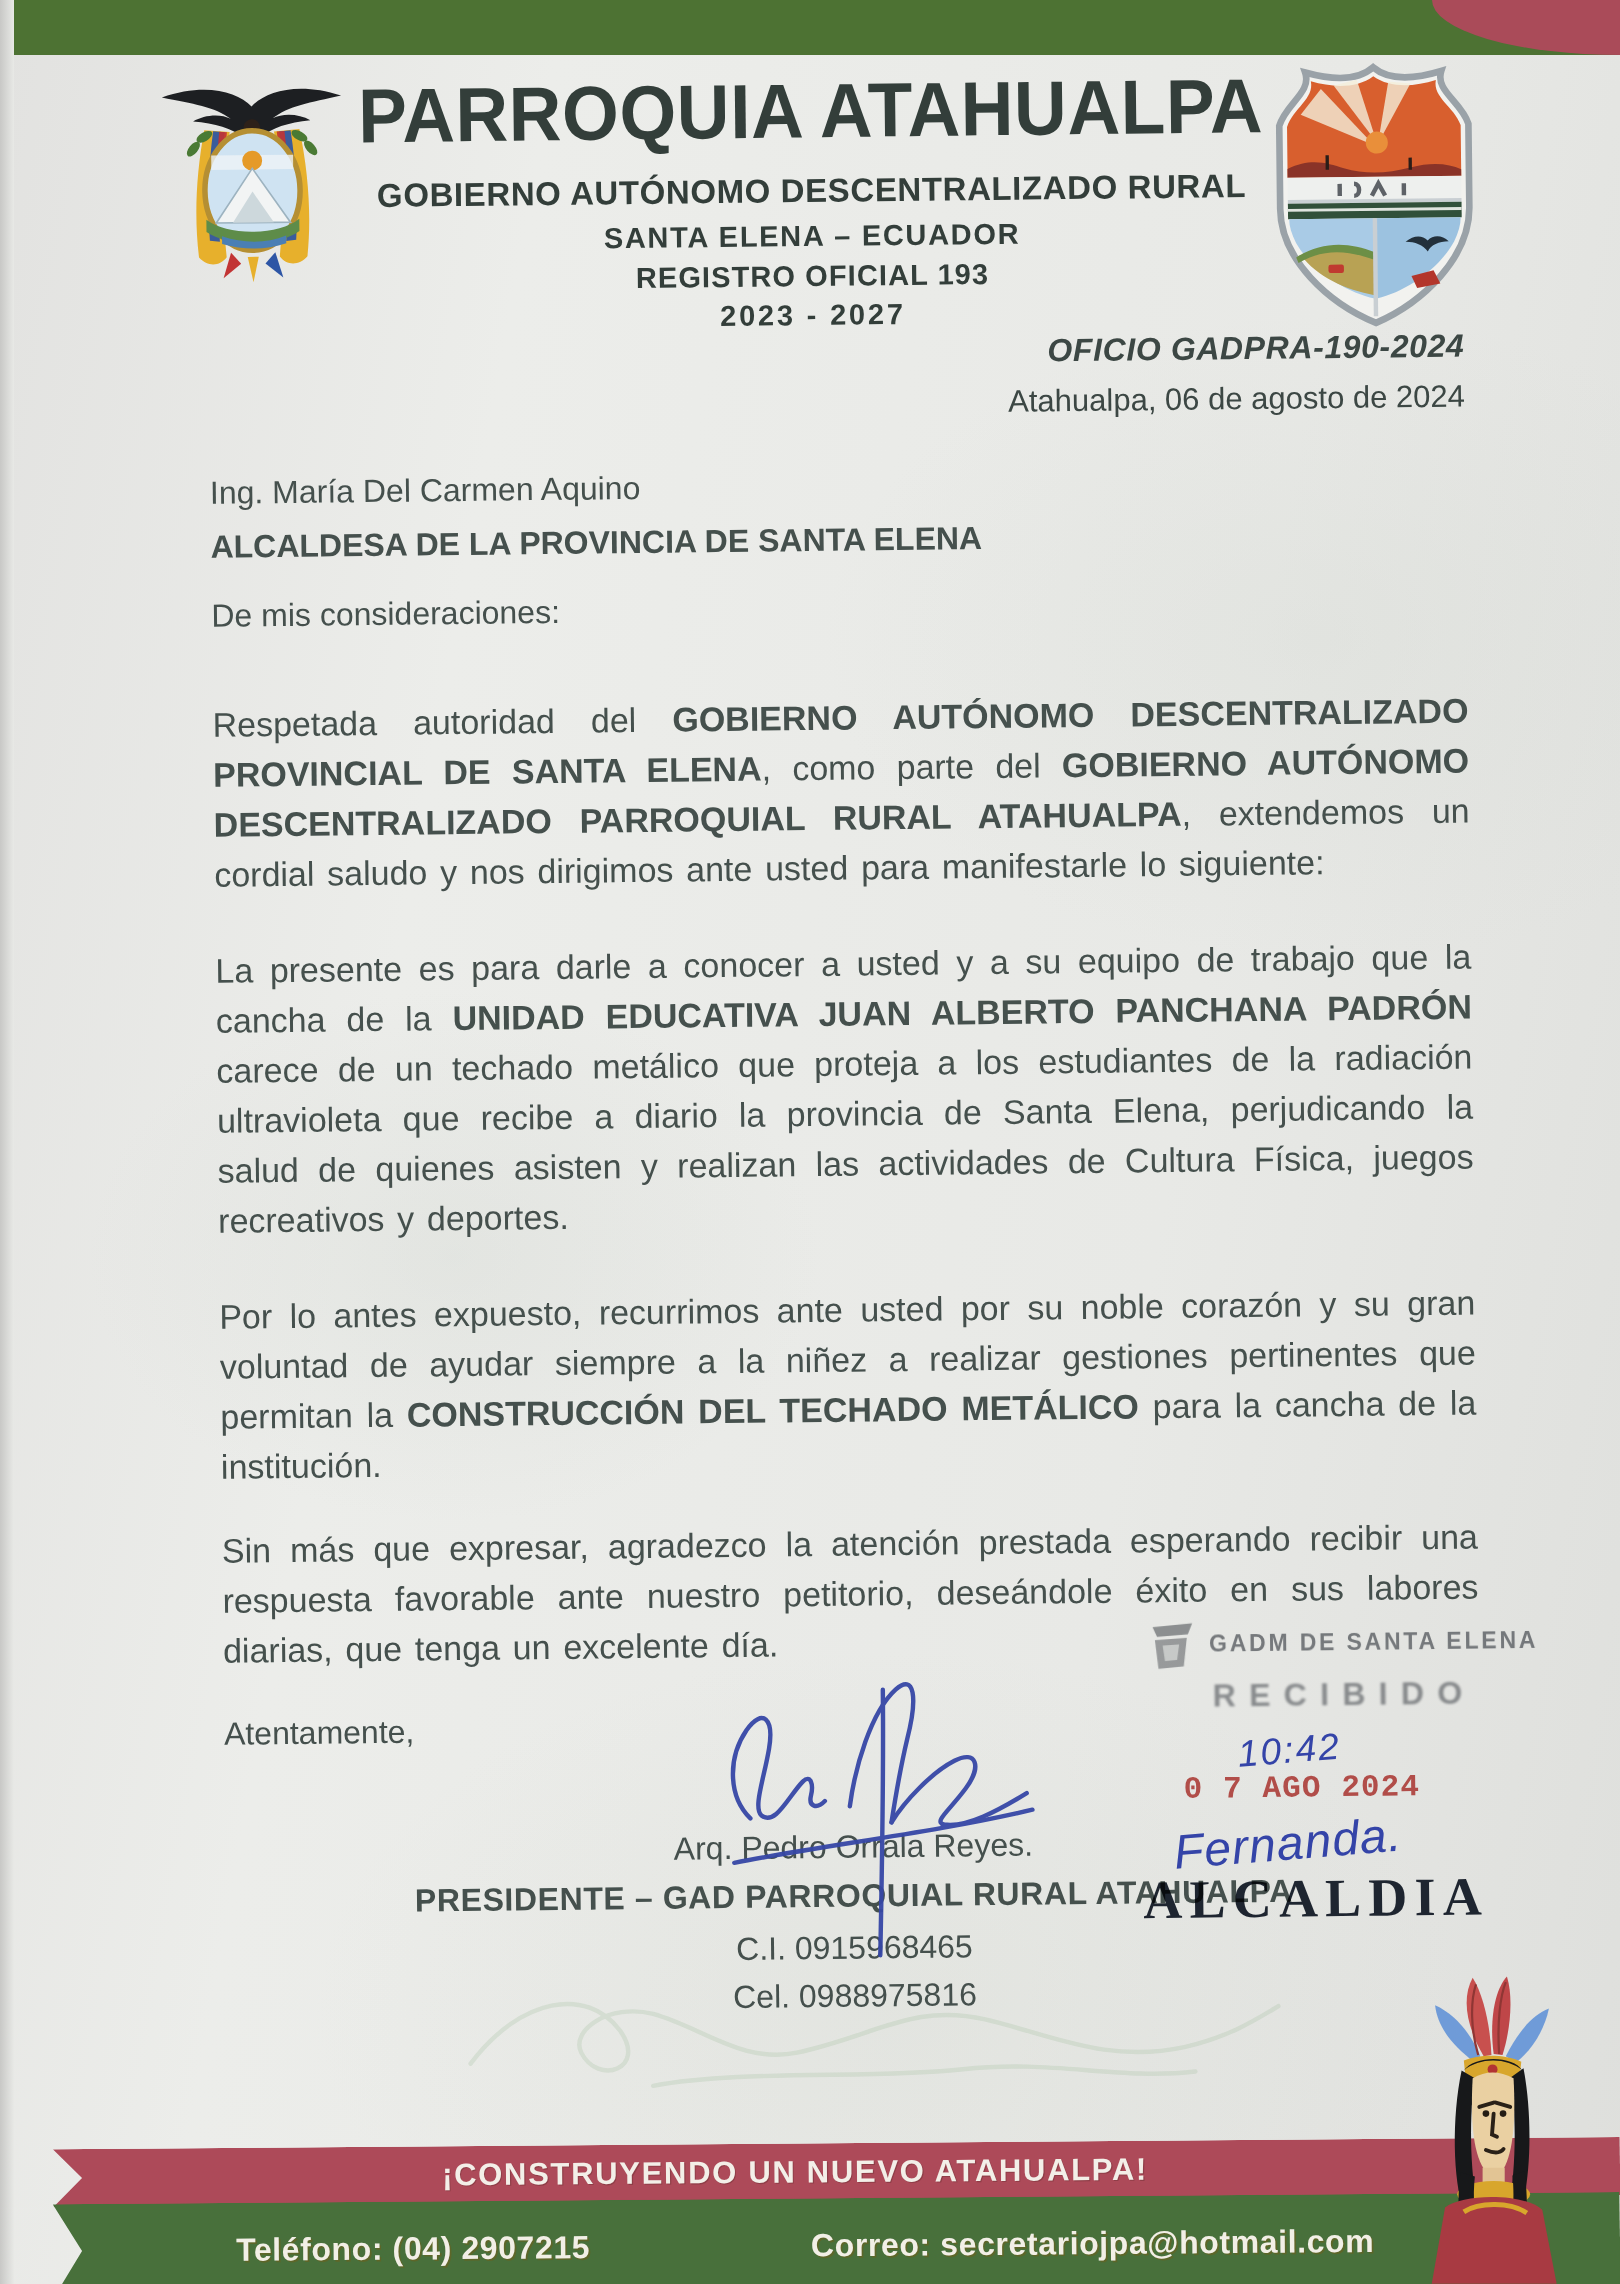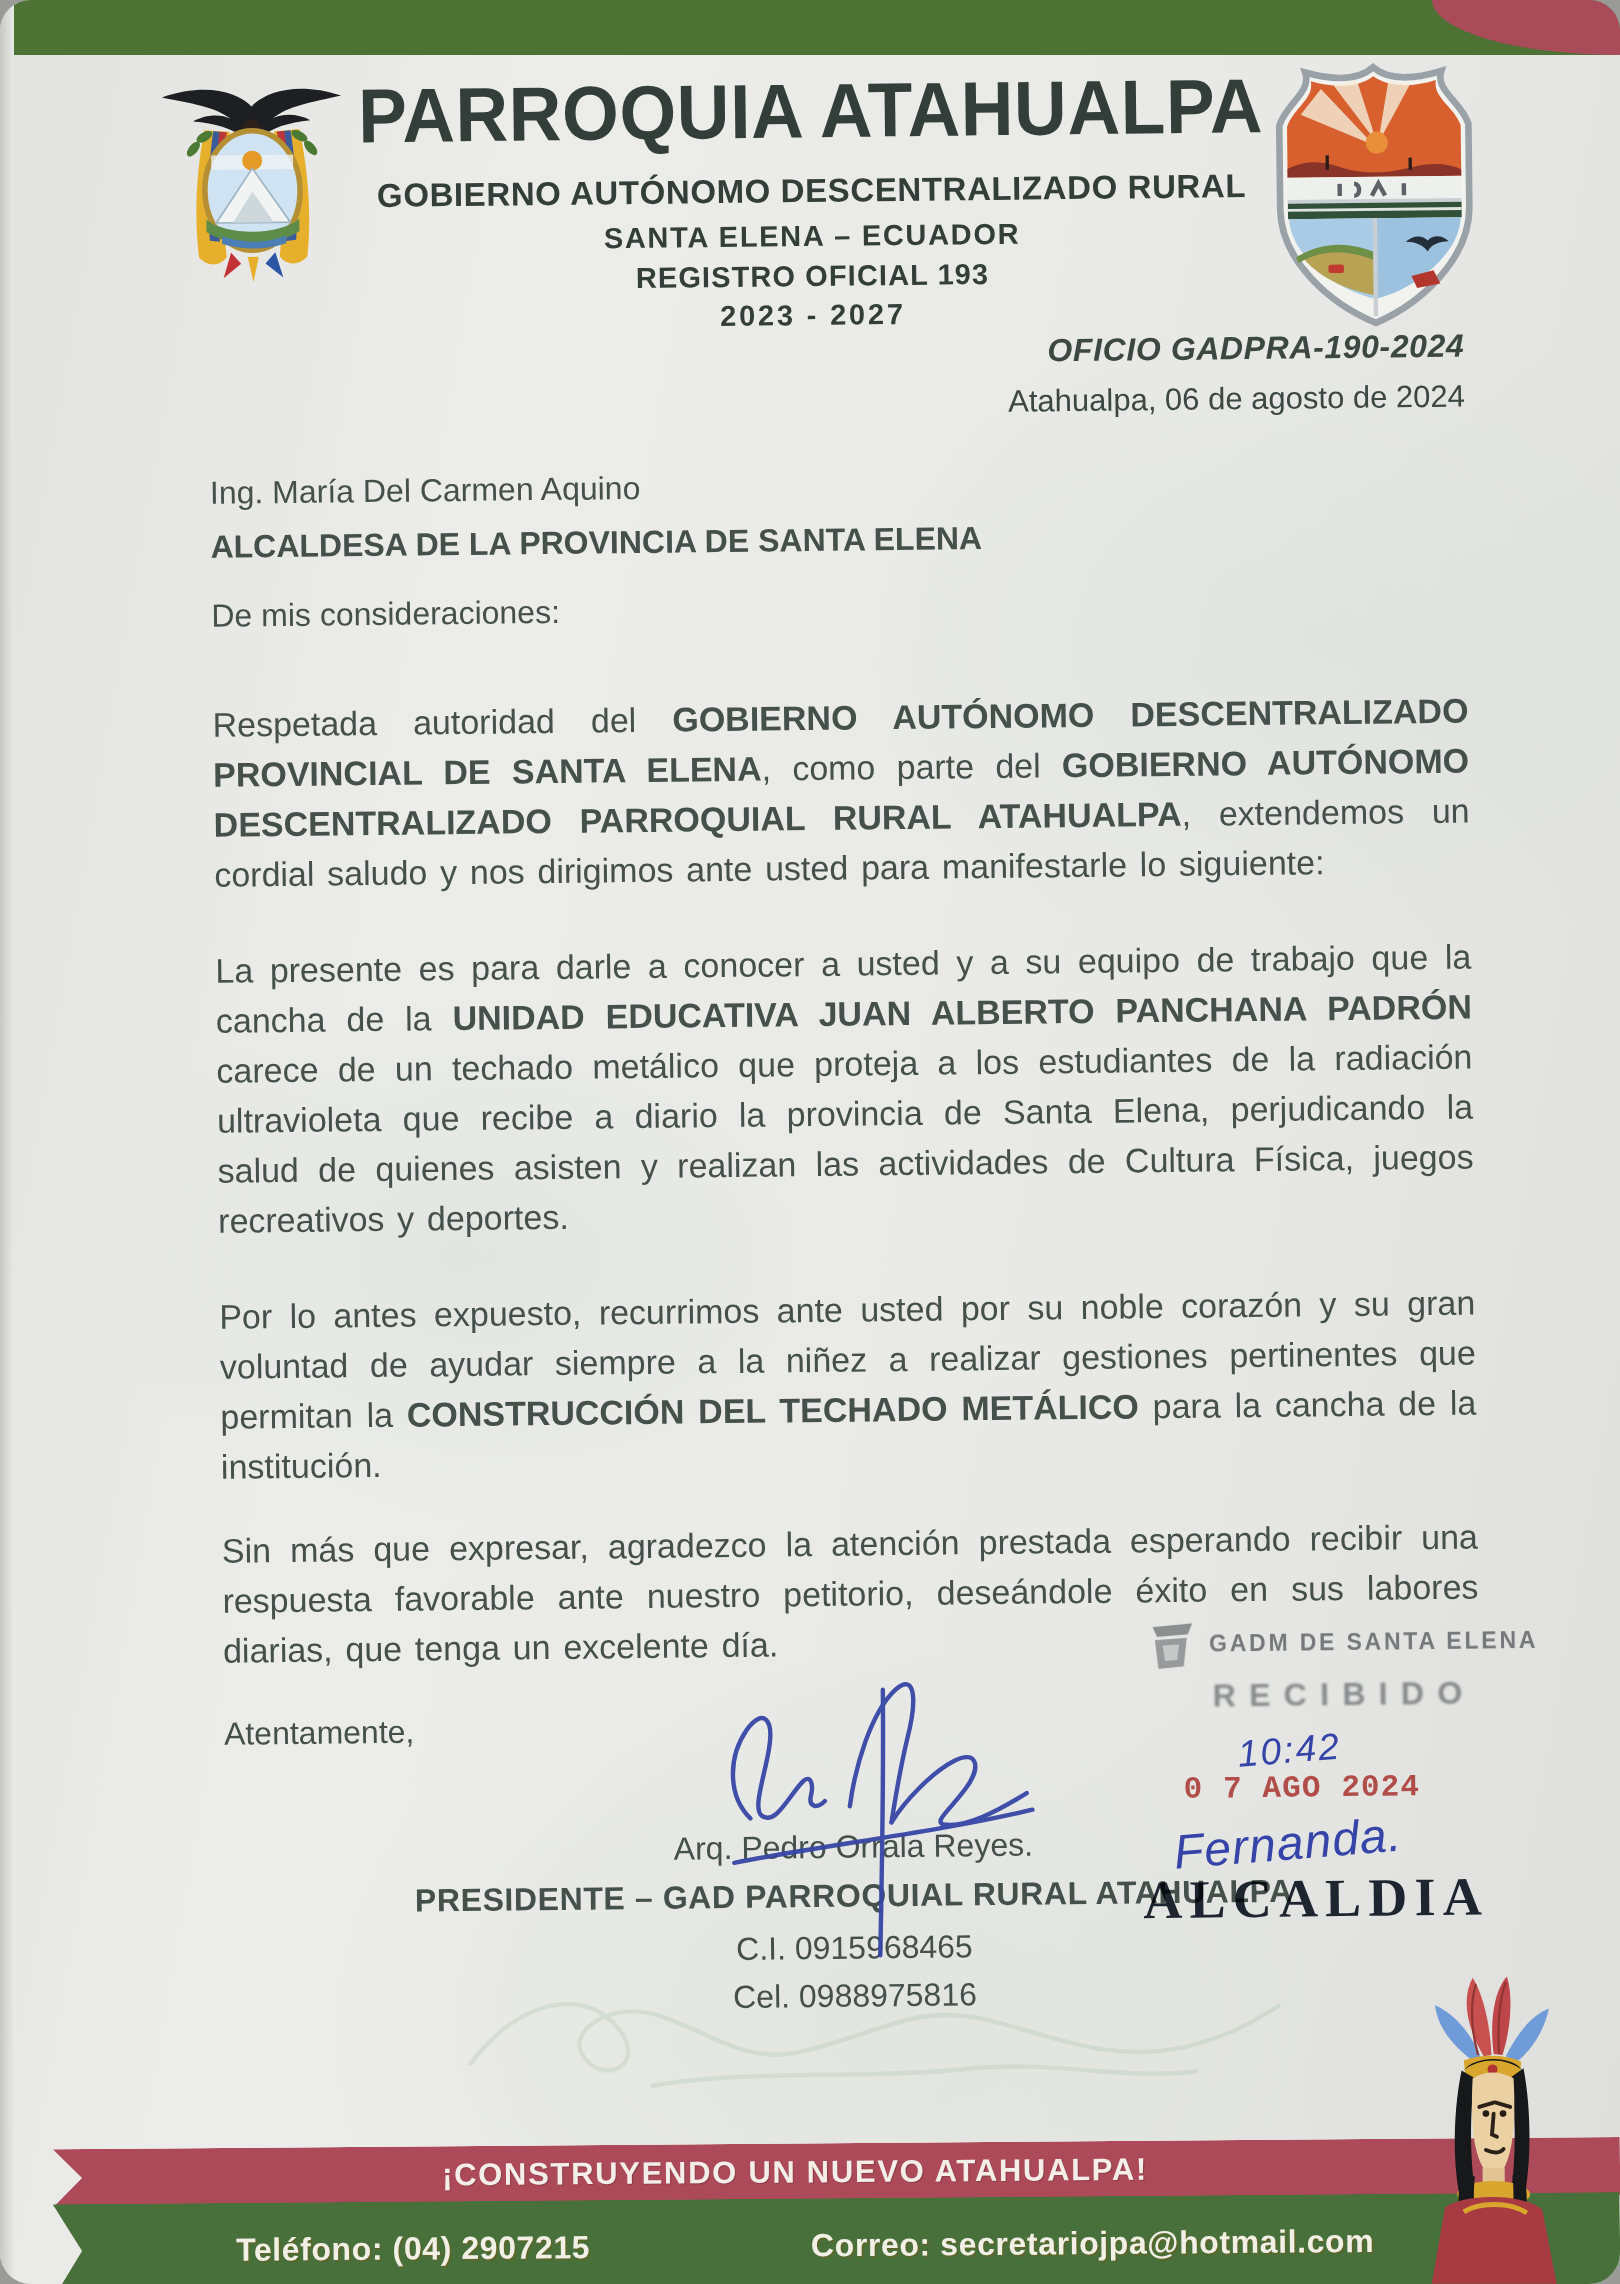--- a/index.html
+++ b/index.html
@@ -2,21 +2,21 @@
 <html style="font-size:8.9px"><head>
 <meta charset="utf-8">
 <style>
   html,body{margin:0;padding:0;background:#9a9a98;}
   .page{position:relative;width:1620px;height:2284px;overflow:hidden;
     font-family:"Liberation Sans",sans-serif;color:#45504d;
     background:
       radial-gradient(775px 498px at 82% 28%, rgba(214,218,212,.35), transparent 65%),
       radial-gradient(609px 443px at 28% 55%, rgba(206,211,205,.30), transparent 60%),
       radial-gradient(885px 553px at 55% 88%, rgba(212,216,208,.30), transparent 65%),
-      linear-gradient(100deg,#e2e2e0,#ecedea 28%,#e8e9e6 68%,#dedfdc); border-radius: 31px;}
+      linear-gradient(100deg,#e2e2e0,#ecedea 28%,#e8e9e6 68%,#dedfdc);}
   .page::before{content:'';position:absolute;left:0;top:0;bottom:0;width:14.4px;
     background:linear-gradient(90deg,#c8c8c6,#e8e9e6);z-index:8;}
   
   .topbar{position:absolute;top:0;left:14.4px;right:0;height:55px;background:#4d7233;z-index:2;}
   .corner{position:absolute;right:0;top:0;width:188px;height:55px;background:#aa4b59;
     border-bottom-left-radius:188px 55px;}
   
   .content{position:absolute;left:0;top:55px;right:0;transform:rotate(-0.65deg);
     transform-origin:810px 0;z-index:3;}
   .letterhead{position:relative;height:250px;margin-top:11px;color:#333e3a;}

